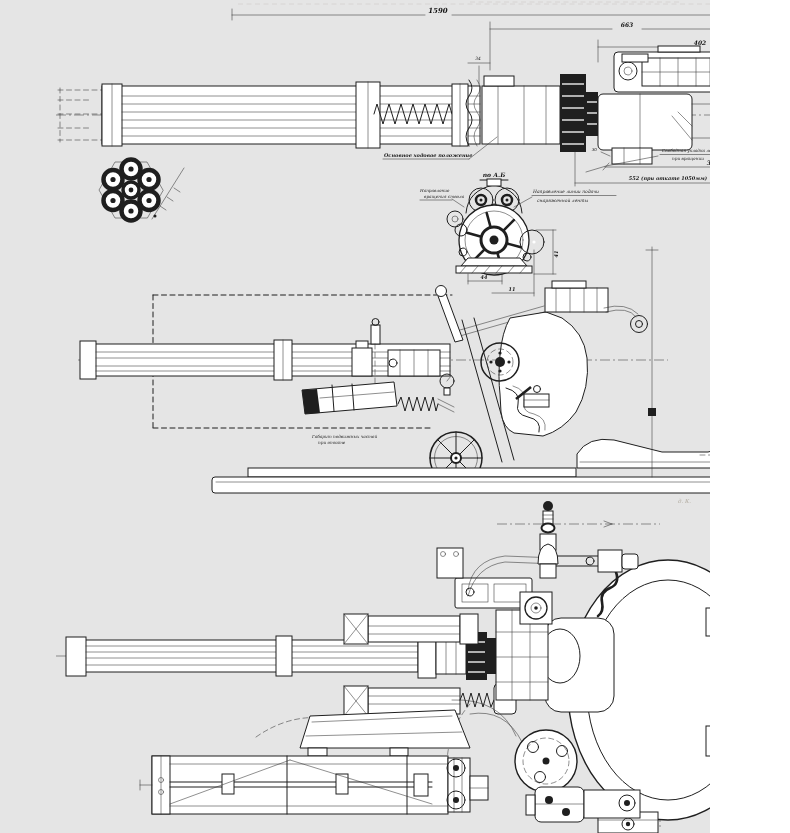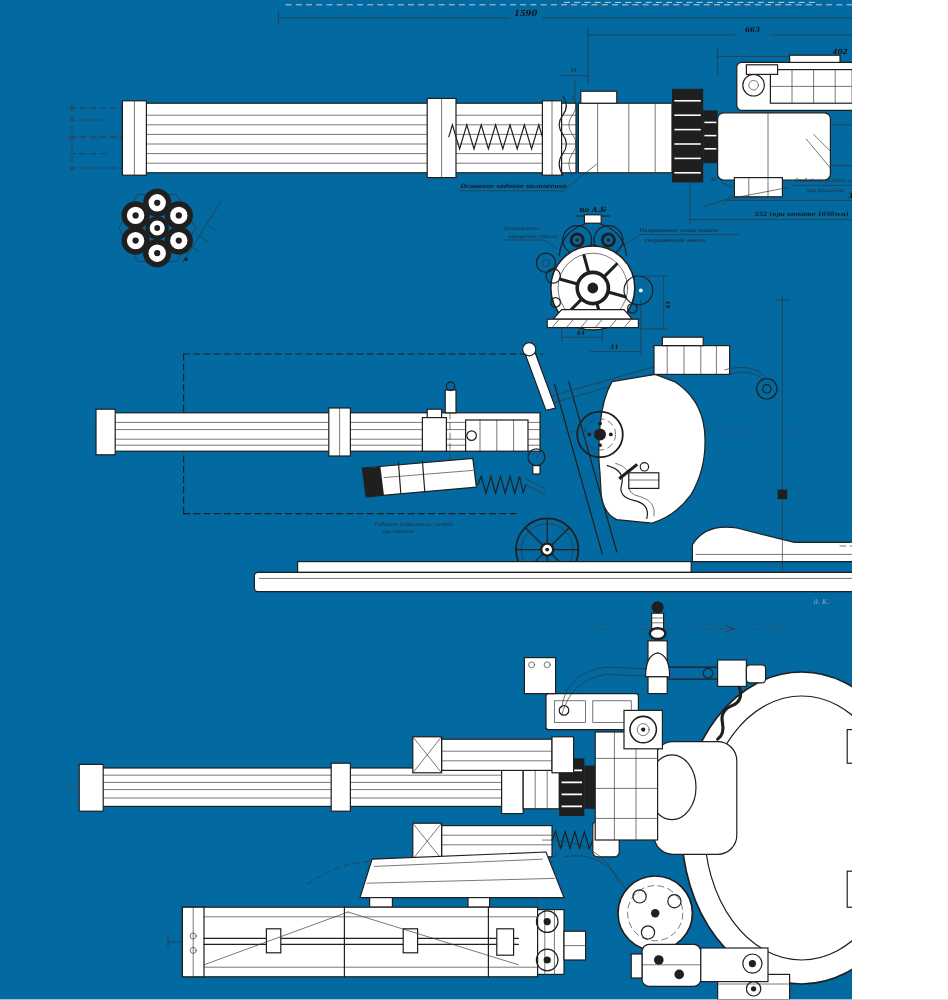--- a/index.html
+++ b/index.html
@@ -1,16 +1,16 @@
 <!DOCTYPE html>
 <html><head>
 <meta charset="utf-8">
 <style>
   html,body{margin:0;padding:0;background:#ffffff;}
-  .page{position:relative;width:710px;height:833px;background:#0369a1;overflow:hidden;
+  .page{position:relative;width:710px;height:833px;background:#e5e5e5;overflow:hidden;
         font-family:"DejaVu Serif",serif;}
   svg{display:block}
   
   .k {fill:none;stroke:#1f1f1f;stroke-width:1;stroke-linecap:round}
   .k2{fill:none;stroke:#1f1f1f;stroke-width:1.5;stroke-linecap:round}
   .k3{fill:none;stroke:#1f1f1f;stroke-width:2.6;stroke-linecap:round}
   .t {fill:none;stroke:#333;stroke-width:.55;stroke-linecap:round}
   .w {fill:#fff;stroke:#1f1f1f;stroke-width:1}
   .w2{fill:#fff;stroke:#1f1f1f;stroke-width:1.4}
   .b {fill:#1f1f1f;stroke:none}

